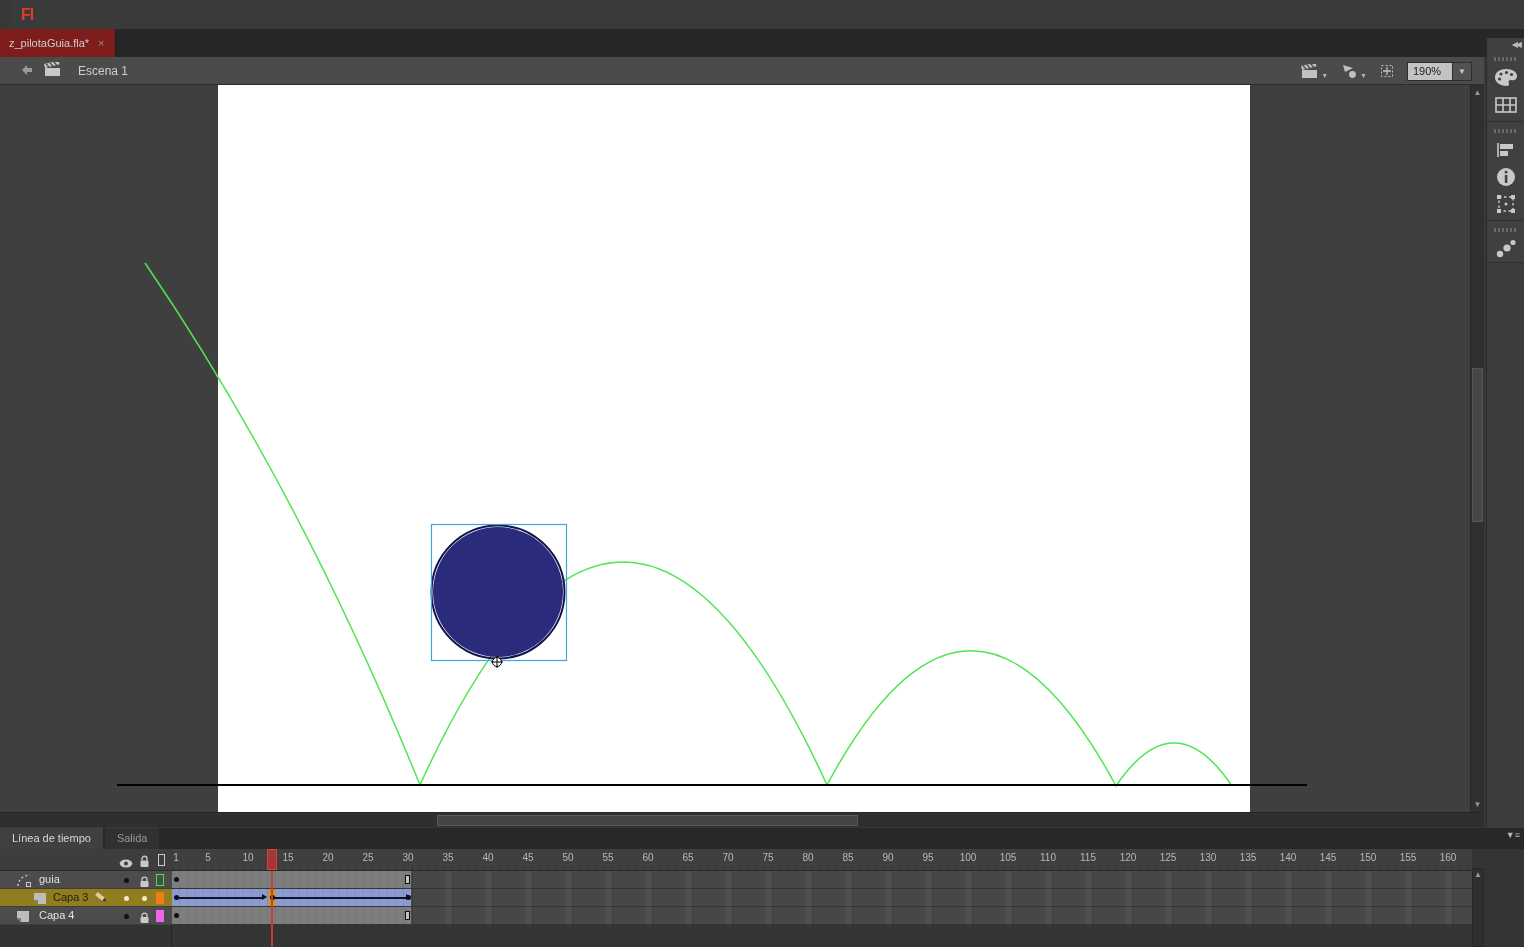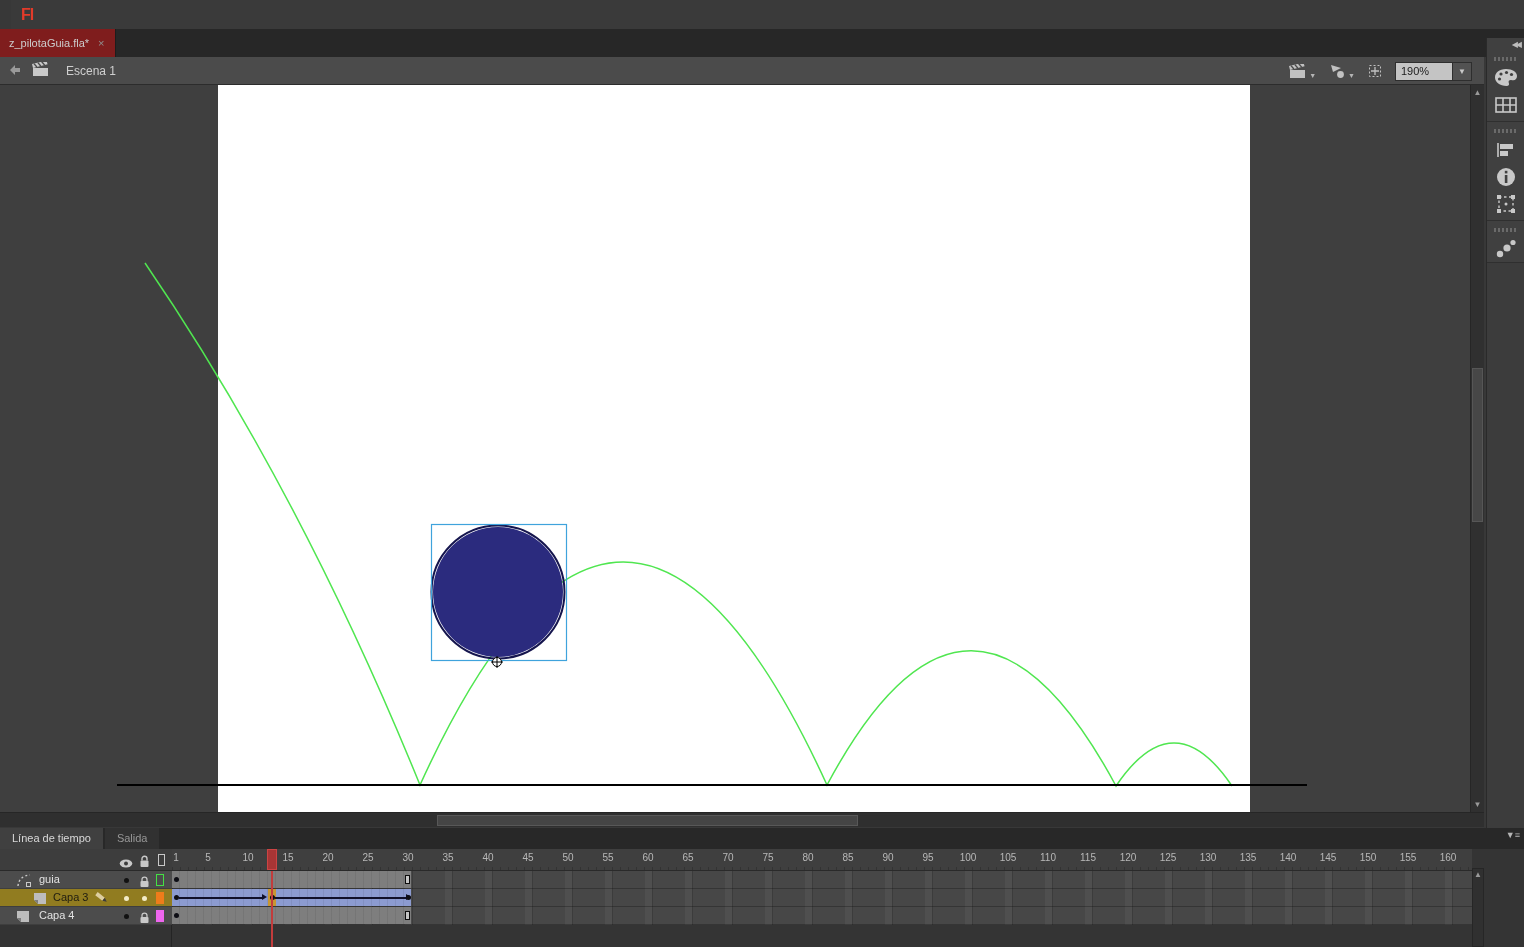--- a/index.html
+++ b/index.html
@@ -14,27 +14,27 @@
   .menu-item { padding:0 13px; font-size:12px; color:#d6d6d6; line-height:29px; cursor:default; }
 
   
   .tabbar { position:absolute; left:0; top:29px; width:1524px; height:28px; background:#272727; }
   .doc-tab { position:absolute; left:0; top:0; height:28px; display:flex; align-items:center; gap:9px; padding:0 10px 0 9px; background:#7f1d1d; border-right:1px solid #1d1d1d; }
   .doc-tab .t-title { font-size:11px; color:#cccccc; }
   .doc-tab .t-close { font-size:11px; color:#909090; cursor:pointer; }
 
   
   .editbar { position:absolute; left:0; top:57px; width:1484px; height:28px; background:#4b4b4b; border-bottom:1px solid #2c2c2c; }
-  .eb-left { position:absolute; left:0; top:0; height:28px; display:flex; align-items:center; gap:10px; padding-left:8px; }
+  .eb-left { position:absolute; left:0; top:0; height:28px; display:flex; align-items:center; gap:10px; padding-left:20px; }
   .scene-label { font-size:12px; color:#cfcfcf; margin-left:6px; }
   .eb-right { position:absolute; right:12px; top:0; height:28px; display:flex; align-items:center; gap:12px; }
   .eb-btn { display:flex; align-items:flex-end; cursor:pointer; }
   .dd-caret { font-size:7px; color:#b5b5b5; margin-left:1px; }
   .zoom-ctl { display:flex; border:1px solid #2e2e2e; }
-  .zoom-input { width:56px; height:17px; background:#c4c4c4; color:#1c1c1c; font-size:11px; line-height:17px; padding-left:5px; }
+  .zoom-input { width:44px; height:17px; background:#c4c4c4; color:#1c1c1c; font-size:11px; line-height:17px; padding-left:5px; }
   .zoom-dd { width:19px; height:17px; background:#525252; border-left:1px solid #2e2e2e; color:#c9c9c9; font-size:8px; text-align:center; line-height:17px; cursor:pointer; }
 
   
   .content { position:absolute; left:0; top:85px; width:1484px; height:742px; background:#3f3f3f; }
   .stage-svg { position:absolute; left:0; top:0; }
   .vscroll { position:absolute; left:1470px; top:0; width:14px; height:727px; background:#303030; border-left:1px solid #262626; }
   .vscroll .arr { position:absolute; left:0; width:13px; height:13px; color:#9a9a9a; font-size:8px; text-align:center; line-height:13px; cursor:pointer; }
   .vscroll .thumb { position:absolute; left:1px; top:283px; width:11px; height:154px; background:#474747; border:1px solid #565656; cursor:pointer; }
   .hscroll { position:absolute; left:0; top:727px; width:1484px; height:15px; background:#2f2f2f; border-top:1px solid #262626; }
   .hscroll .thumb { position:absolute; left:437px; top:2px; width:421px; height:11px; background:#454545; border:1px solid #585858; cursor:pointer; }

